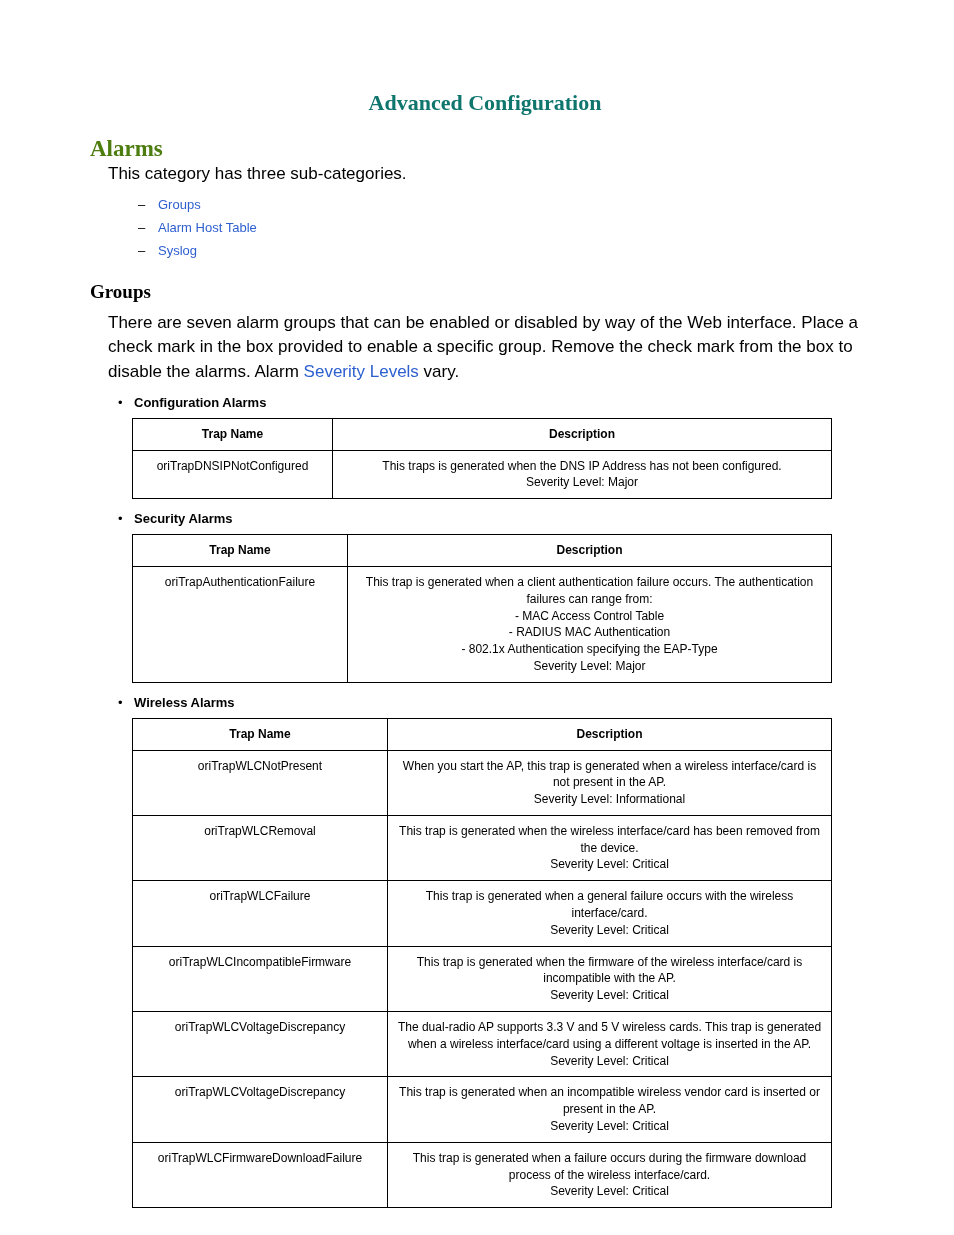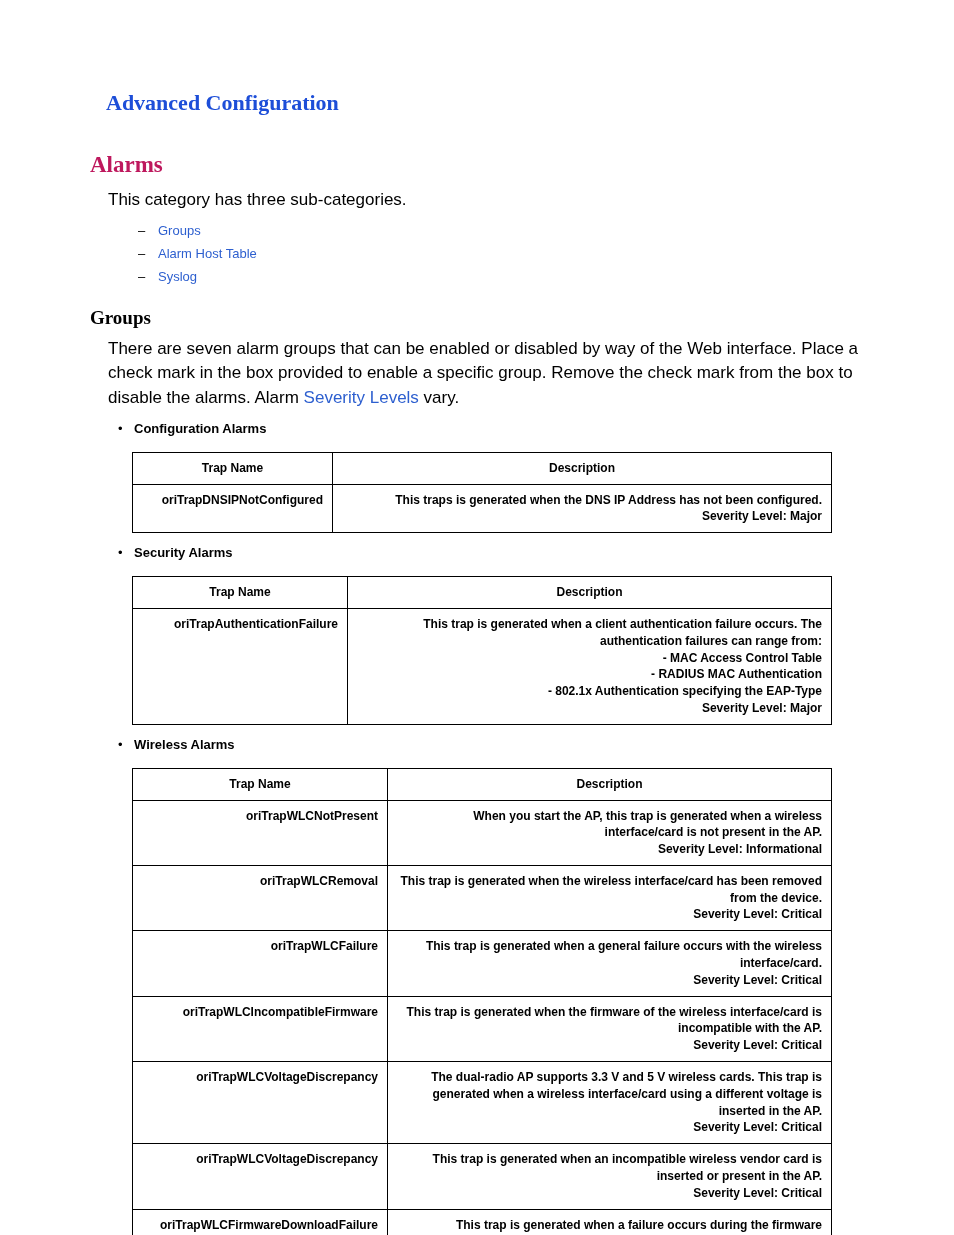--- a/index.html
+++ b/index.html
@@ -8,30 +8,30 @@
       background: #fff;
       width: 954px;
       margin: 0 auto;
       padding: 90px 90px 40px 90px;
       color: #000;
     }
     .chapter-title {
       font-family: Georgia, 'Times New Roman', serif;
       font-size: 22px;
       font-weight: bold;
-      color: #1d4ed8;
+      color: #0f766e;
       margin-left: 16px;
-      margin-bottom: 36px;
+      margin-bottom: 20px;
+      text-align: center;
     }
     .h1 {
       font-family: Georgia, 'Times New Roman', serif;
       font-size: 23px;
       font-weight: bold;
-      color: #be185d;
-      margin-bottom: 10px;
+      color: #4d7c0f;
     }
     .h2 {
       font-family: Georgia, 'Times New Roman', serif;
       font-size: 19px;
       font-weight: bold;
       color: #000;
       margin-top: 18px;
       margin-bottom: 8px;
     }
     .body-text {
@@ -72,29 +72,27 @@
       display: inline-block;
       width: 16px;
     }
     .bold { font-weight: bold; }
     table {
       border-collapse: collapse;
       margin-left: 42px;
       width: 700px;
       margin-bottom: 12px;
       font-size: 12px;
-      margin-top: 16px;
     }
     table th, table td {
       border: 1px solid #000;
       padding: 7px 9px;
-      text-align: right;
+      text-align: center;
       vertical-align: top;
       line-height: 1.4;
-      font-weight: bold;
     }
     table th {
       font-weight: bold;
       text-align: center;
     }
     .t1 th:first-child, .t1 td:first-child { width: 200px; }
     .t2 th:first-child, .t2 td:first-child { width: 215px; }
     .t3 th:first-child, .t3 td:first-child { width: 255px; }
   </style>
 </head>

